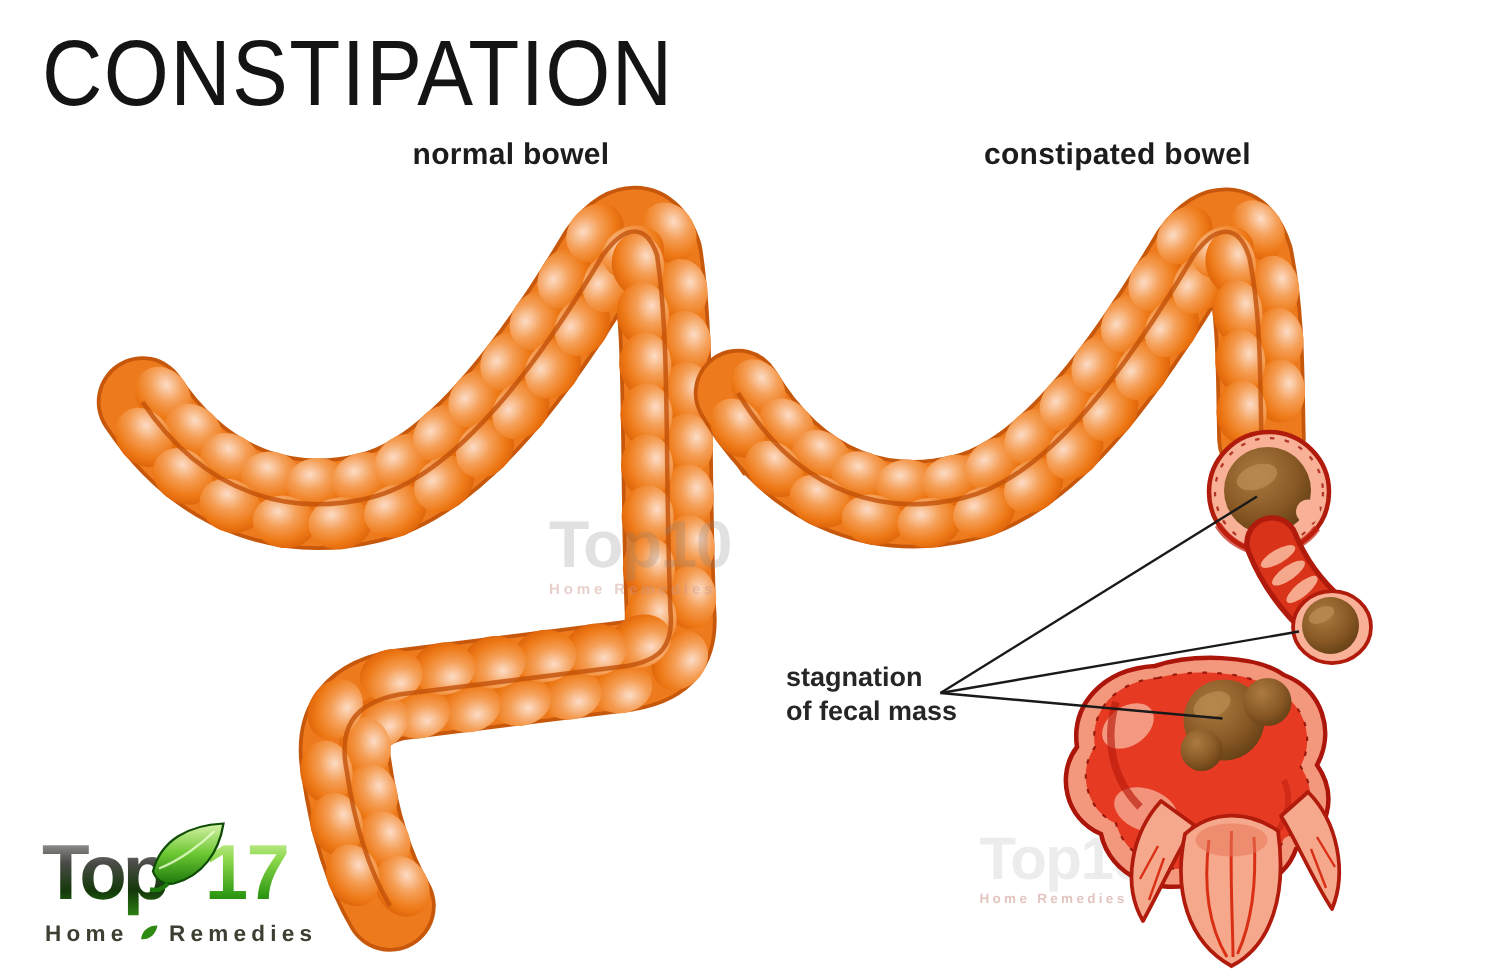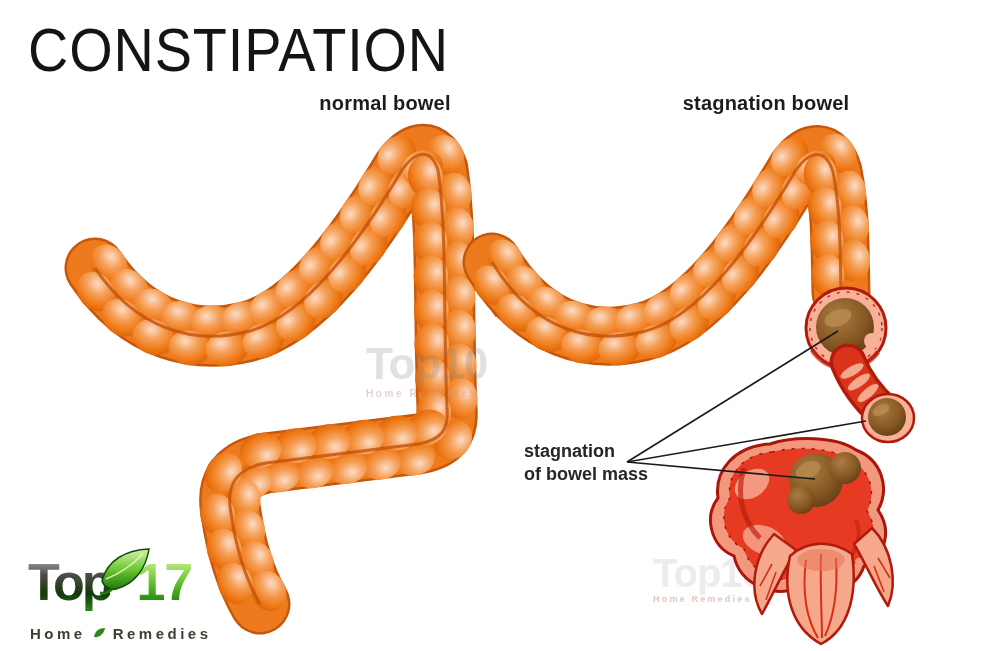--- a/index.html
+++ b/index.html
@@ -3,21 +3,21 @@
 <meta charset="utf-8">
 <style>
   html,body{margin:0;padding:0;background:#fff;}
   #stage{position:relative;width:1000px;height:651px;background:#ffffff;overflow:hidden;
          font-family:"Liberation Sans",sans-serif;}
   .abs{position:absolute;}
 
   #title{left:28px;top:14px;font-size:62px;font-weight:300;letter-spacing:1px;color:#141414;
          transform:scaleX(.9);transform-origin:left top;z-index:3;white-space:nowrap;}
 
-  .panel-label{top:92px;width:220px;text-align:center;font-size:20px;font-weight:700;
+  .panel-label{top:92px;width:220px;font-size:20px;font-weight:700;
                color:#1c1c1c;z-index:3;letter-spacing:.2px;}
   #label-normal{left:275px;}
   #label-constipated{left:656px;}
 
   #annotation{left:524px;top:440px;font-size:18px;font-weight:700;color:#262626;
               line-height:23px;z-index:3;}
 
   svg#art{position:absolute;left:0;top:0;z-index:1;}
 
   .wm{line-height:1;}
@@ -33,21 +33,21 @@
 
   #logo{left:28px;top:552px;z-index:3;}
   #logo-row{display:flex;align-items:flex-start;height:58px;}
   #logo-top{font-size:52px;font-weight:800;letter-spacing:-3px;
             background:linear-gradient(180deg,#c8c8c6 0%,#4c4c48 38%,#14380a 70%,#2f8a14 100%);
             -webkit-background-clip:text;background-clip:text;color:transparent;}
   #logo-ten{font-size:52px;font-weight:800;letter-spacing:-1px;
             background:linear-gradient(180deg,#e6f8c2 0%,#8cd84a 35%,#2f9914 75%,#14600a 100%);
             -webkit-background-clip:text;background-clip:text;color:transparent;}
   #logo-leaf{margin:0 -15px 0 -13px;position:relative;top:-5px;}
-  #logo-sub{display:flex;align-items:center;gap:7px;margin-top:15px;margin-left:2px;
+  #logo-sub{display:flex;align-items:center;gap:7px;margin-top:4px;margin-left:2px;
             font-size:15px;font-weight:700;letter-spacing:3.5px;color:#3b4032;}
 </style>
 </head>
 <body>
 
 <div id="stage">
 
   <div class="abs wm" id="wm-corner">
     <div class="wm-main">Top10</div>
     <div class="wm-sub">Home Remedies</div>
@@ -231,25 +231,25 @@
     </g>
   </svg>
 
   <div class="abs wm" id="wm-center">
     <div class="wm-main">Top10</div>
     <div class="wm-sub">Home Remedies</div>
   </div>
 
   <div class="abs" id="title">CONSTIPATION</div>
   <div class="abs panel-label" id="label-normal">normal bowel</div>
-  <div class="abs panel-label" id="label-constipated">stagnation bowel</div>
+  <div class="abs panel-label" id="label-constipated">constipated bowel</div>
 
   <div class="abs" id="annotation">
     <div>stagnation</div>
-    <div>of bowel mass</div>
+    <div>of fecal mass</div>
   </div>
 
   <div class="abs" id="logo">
     <div id="logo-row">
       <span id="logo-top">Top</span>
       <svg id="logo-leaf" width="54" height="48" viewBox="0 0 54 48">
         <defs>
           <linearGradient id="lg1" x1="0" y1="0" x2="0" y2="1">
             <stop offset="0" stop-color="#d7f2a8"></stop>
               <stop offset=".5" stop-color="#6cc832"></stop>

